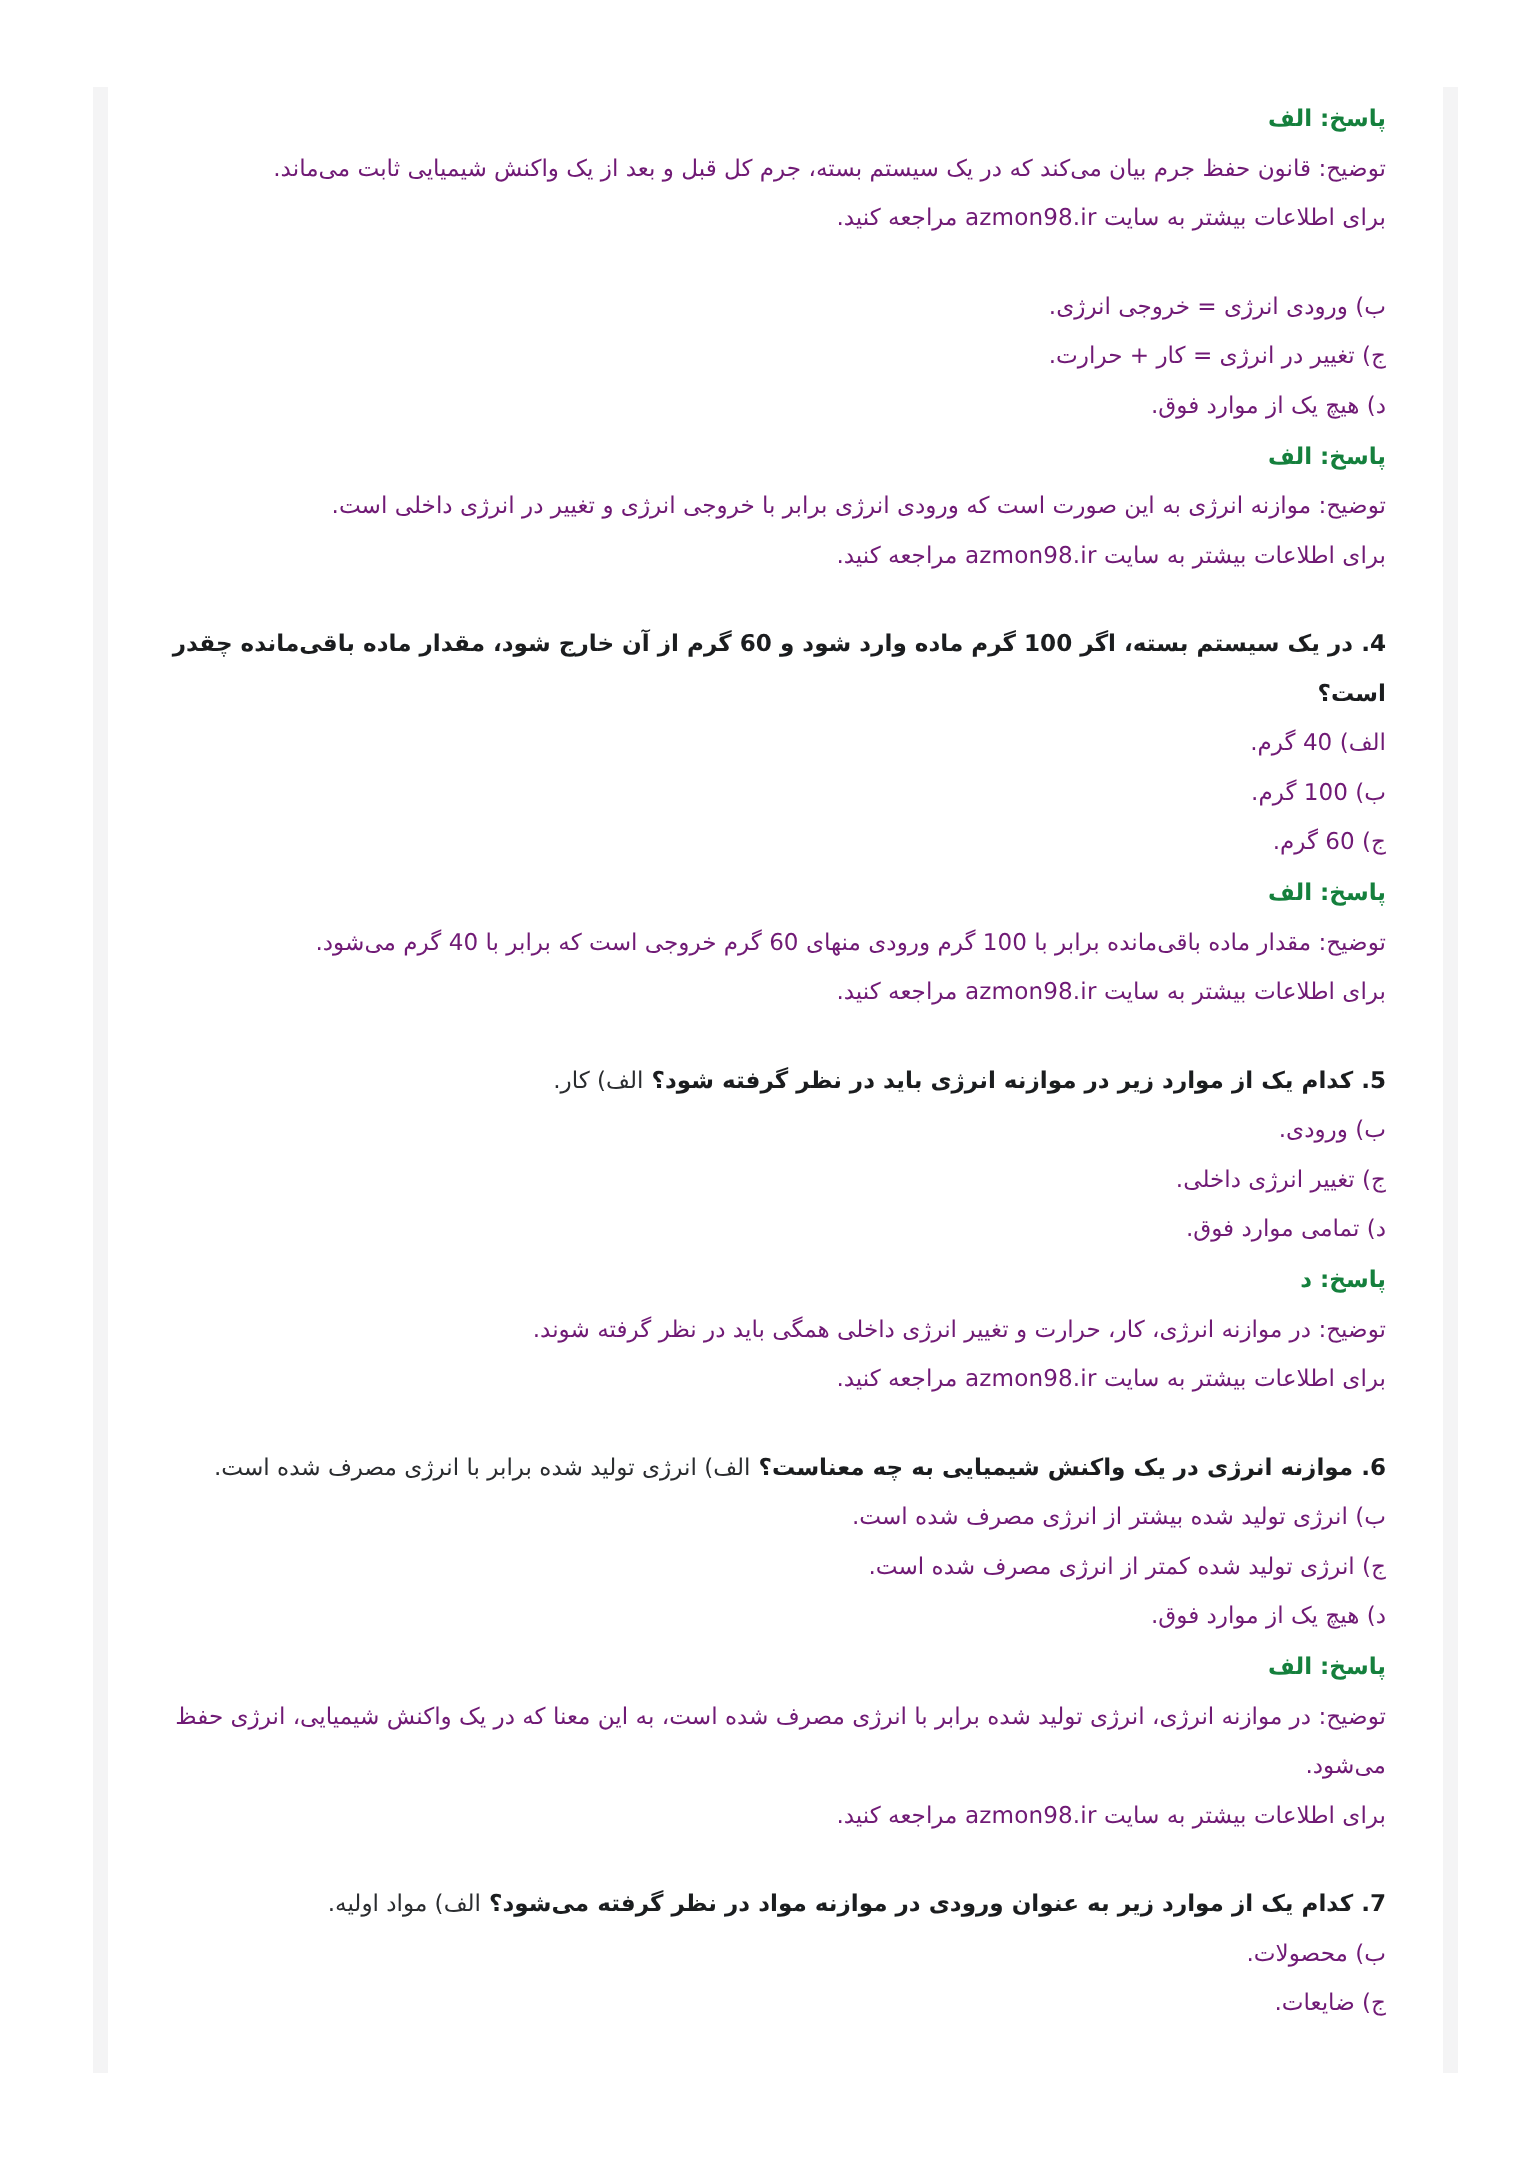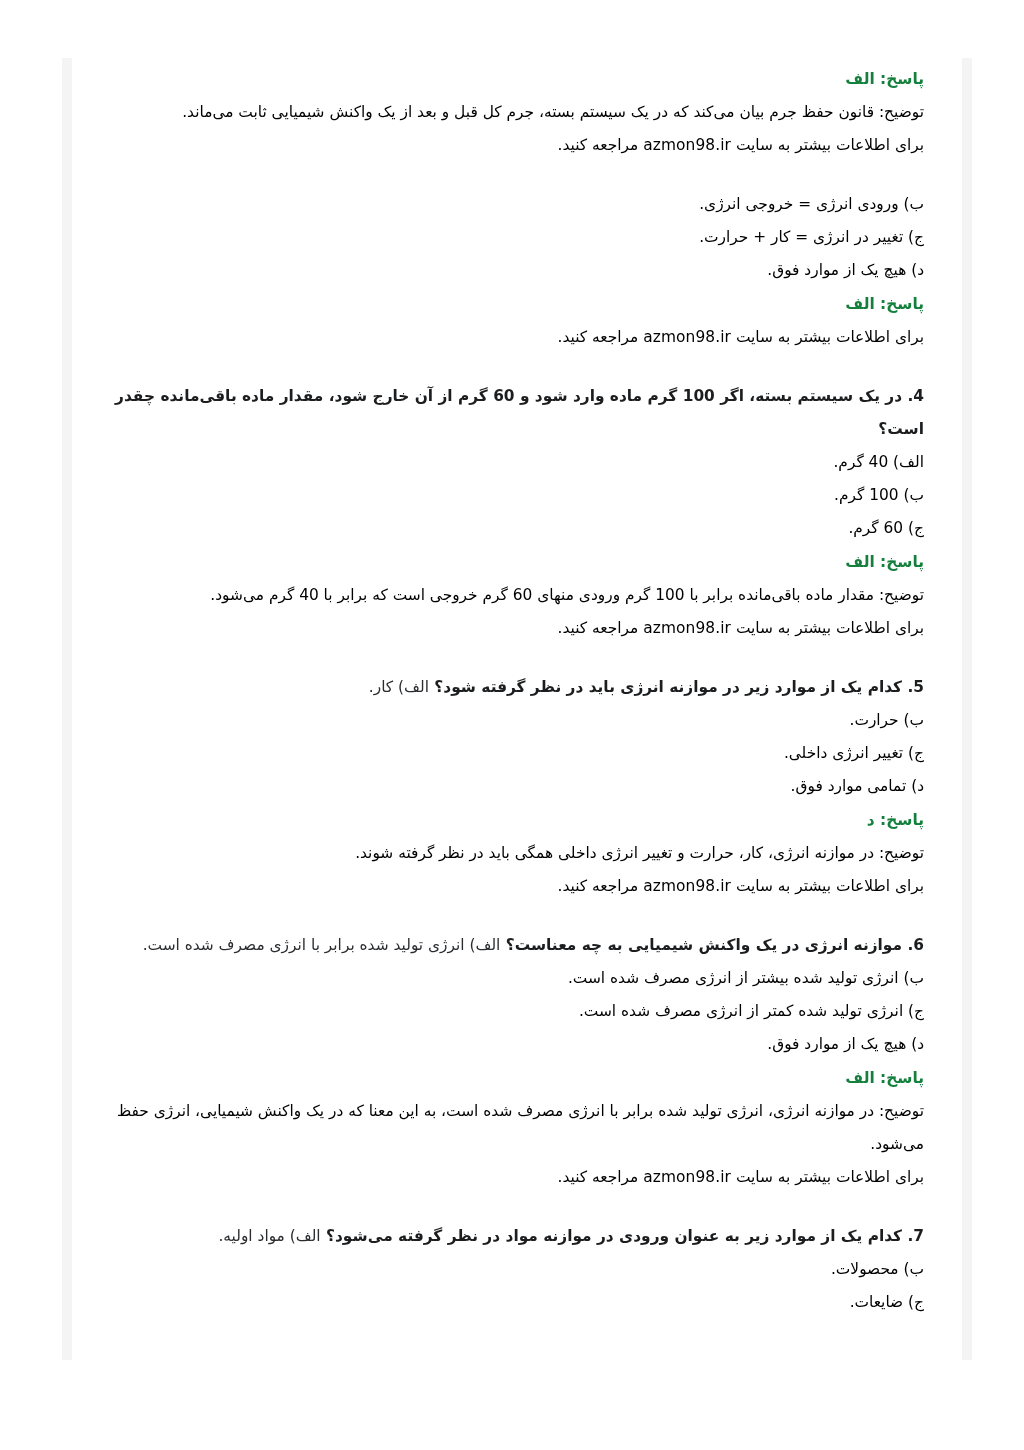--- a/index.html
+++ b/index.html
@@ -31,21 +31,21 @@
   }
   #page-inner {
     padding: 4px 38px 30px 38px;
     box-sizing: border-box;
   }
 
   
   .blk {
     direction: rtl;
     text-align: right;
-    color: #000000;
+    color: #701a75;
     font-size: 15.4px;
     line-height: 33px;
     letter-spacing: 0.1px;
     margin: 0;
     -webkit-font-smoothing: antialiased;
   }
   .qhead {
     font-weight: 700;
     color: #1b1d1f;
   }
@@ -77,36 +77,37 @@
       <p class="blk answer">پاسخ: الف</p>
       <p class="blk expl">توضیح: قانون حفظ جرم بیان می‌کند که در یک سیستم بسته، جرم کل قبل و بعد از یک واکنش شیمیایی ثابت می‌ماند.</p>
       <p class="blk note">برای اطلاعات بیشتر به سایت azmon98.ir مراجعه کنید.</p>
     </div>
 
     <div class="section">
       <p class="blk opt">ب) ورودی انرژی = خروجی انرژی.</p>
       <p class="blk opt">ج) تغییر در انرژی = کار + حرارت.</p>
       <p class="blk opt">د) هیچ یک از موارد فوق.</p>
       <p class="blk answer">پاسخ: الف</p>
+      <p class="blk expl">توضیح: موازنه انرژی به این صورت است که ورودی انرژی برابر با خروجی انرژی و تغییر در انرژی داخلی است.</p>
       <p class="blk note">برای اطلاعات بیشتر به سایت azmon98.ir مراجعه کنید.</p>
     </div>
 
     <div class="section">
       <p class="blk qhead"><span>4.</span> <span>در یک سیستم بسته، اگر 100 گرم ماده وارد شود و 60 گرم از آن خارج شود، مقدار ماده باقی‌مانده چقدر است؟</span></p>
       <p class="blk opt">الف) 40 گرم.</p>
       <p class="blk opt">ب) 100 گرم.</p>
       <p class="blk opt">ج) 60 گرم.</p>
       <p class="blk answer">پاسخ: الف</p>
       <p class="blk expl">توضیح: مقدار ماده باقی‌مانده برابر با 100 گرم ورودی منهای 60 گرم خروجی است که برابر با 40 گرم می‌شود.</p>
       <p class="blk note">برای اطلاعات بیشتر به سایت azmon98.ir مراجعه کنید.</p>
     </div>
 
     <div class="section">
       <p class="blk qhead"><span>5.</span> <span>کدام یک از موارد زیر در موازنه انرژی باید در نظر گرفته شود؟</span> <span class="opt-a">الف) کار.</span></p>
-      <p class="blk opt">ب) حرارت.</p>
+      <p class="blk opt">ب) ورودی.</p>
       <p class="blk opt">ج) تغییر انرژی داخلی.</p>
       <p class="blk opt">د) تمامی موارد فوق.</p>
       <p class="blk answer">پاسخ: د</p>
       <p class="blk expl">توضیح: در موازنه انرژی، کار، حرارت و تغییر انرژی داخلی همگی باید در نظر گرفته شوند.</p>
       <p class="blk note">برای اطلاعات بیشتر به سایت azmon98.ir مراجعه کنید.</p>
     </div>
 
     <div class="section">
       <p class="blk qhead"><span>6.</span> <span>موازنه انرژی در یک واکنش شیمیایی به چه معناست؟</span> <span class="opt-a">الف) انرژی تولید شده برابر با انرژی مصرف شده است.</span></p>
       <p class="blk opt">ب) انرژی تولید شده بیشتر از انرژی مصرف شده است.</p>

